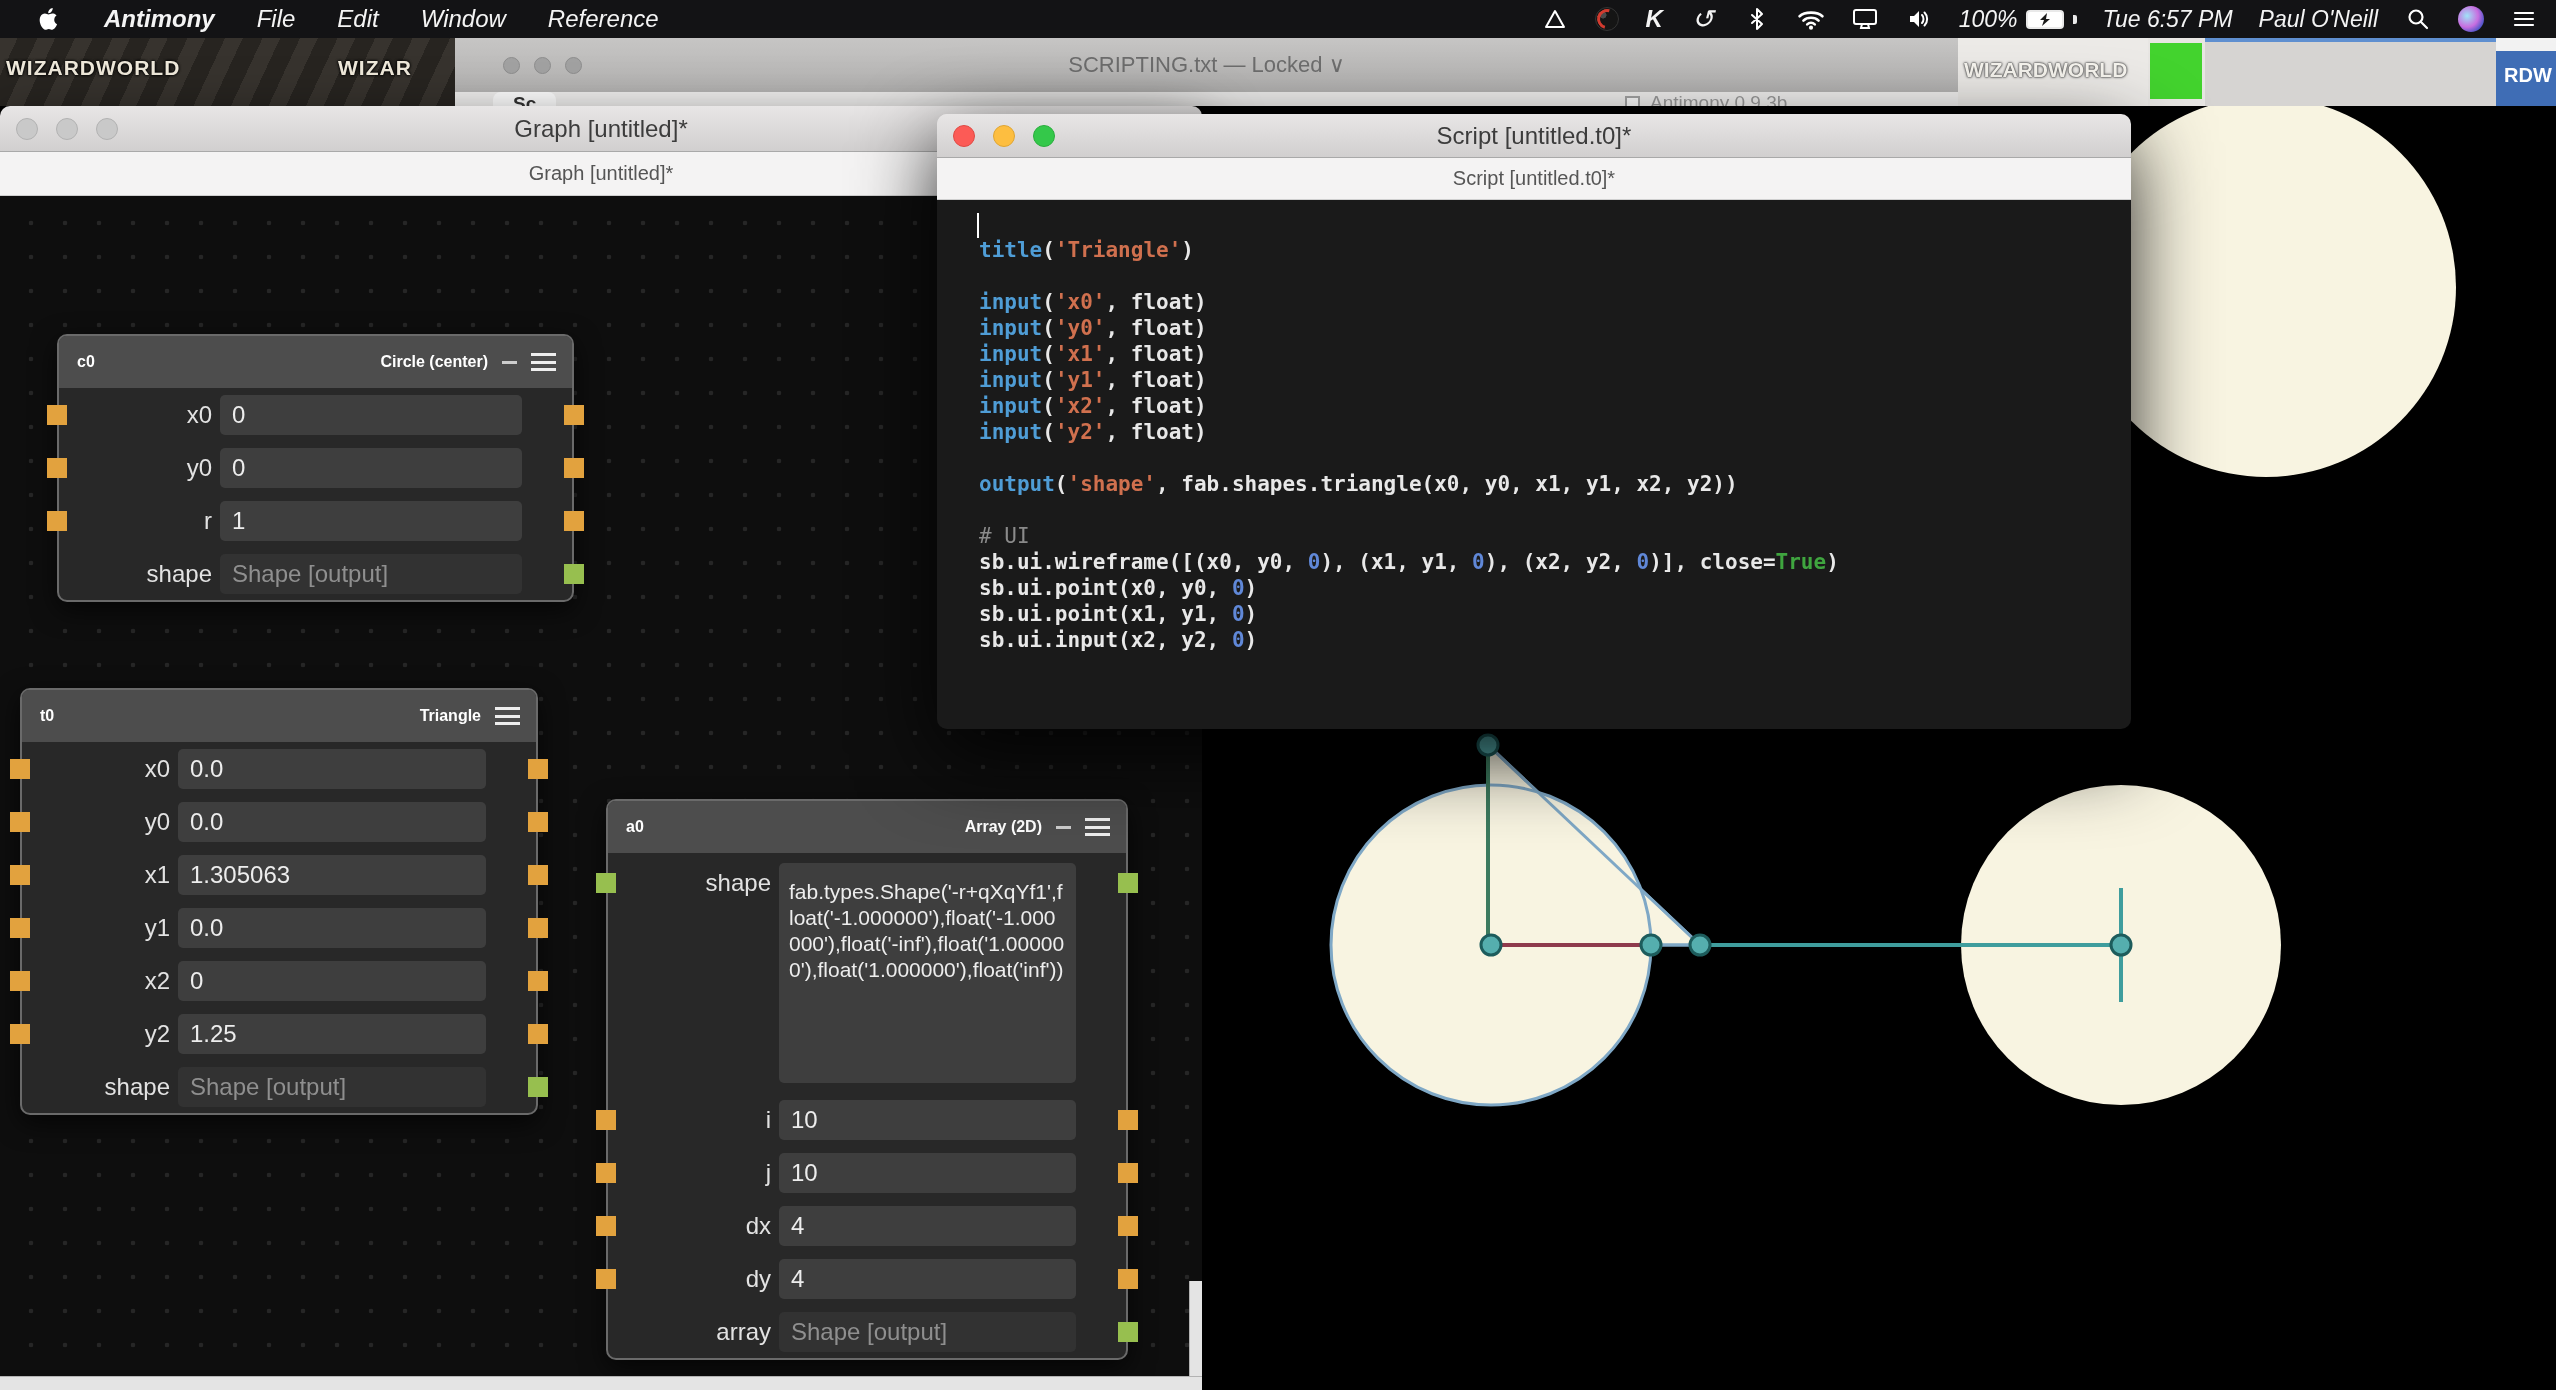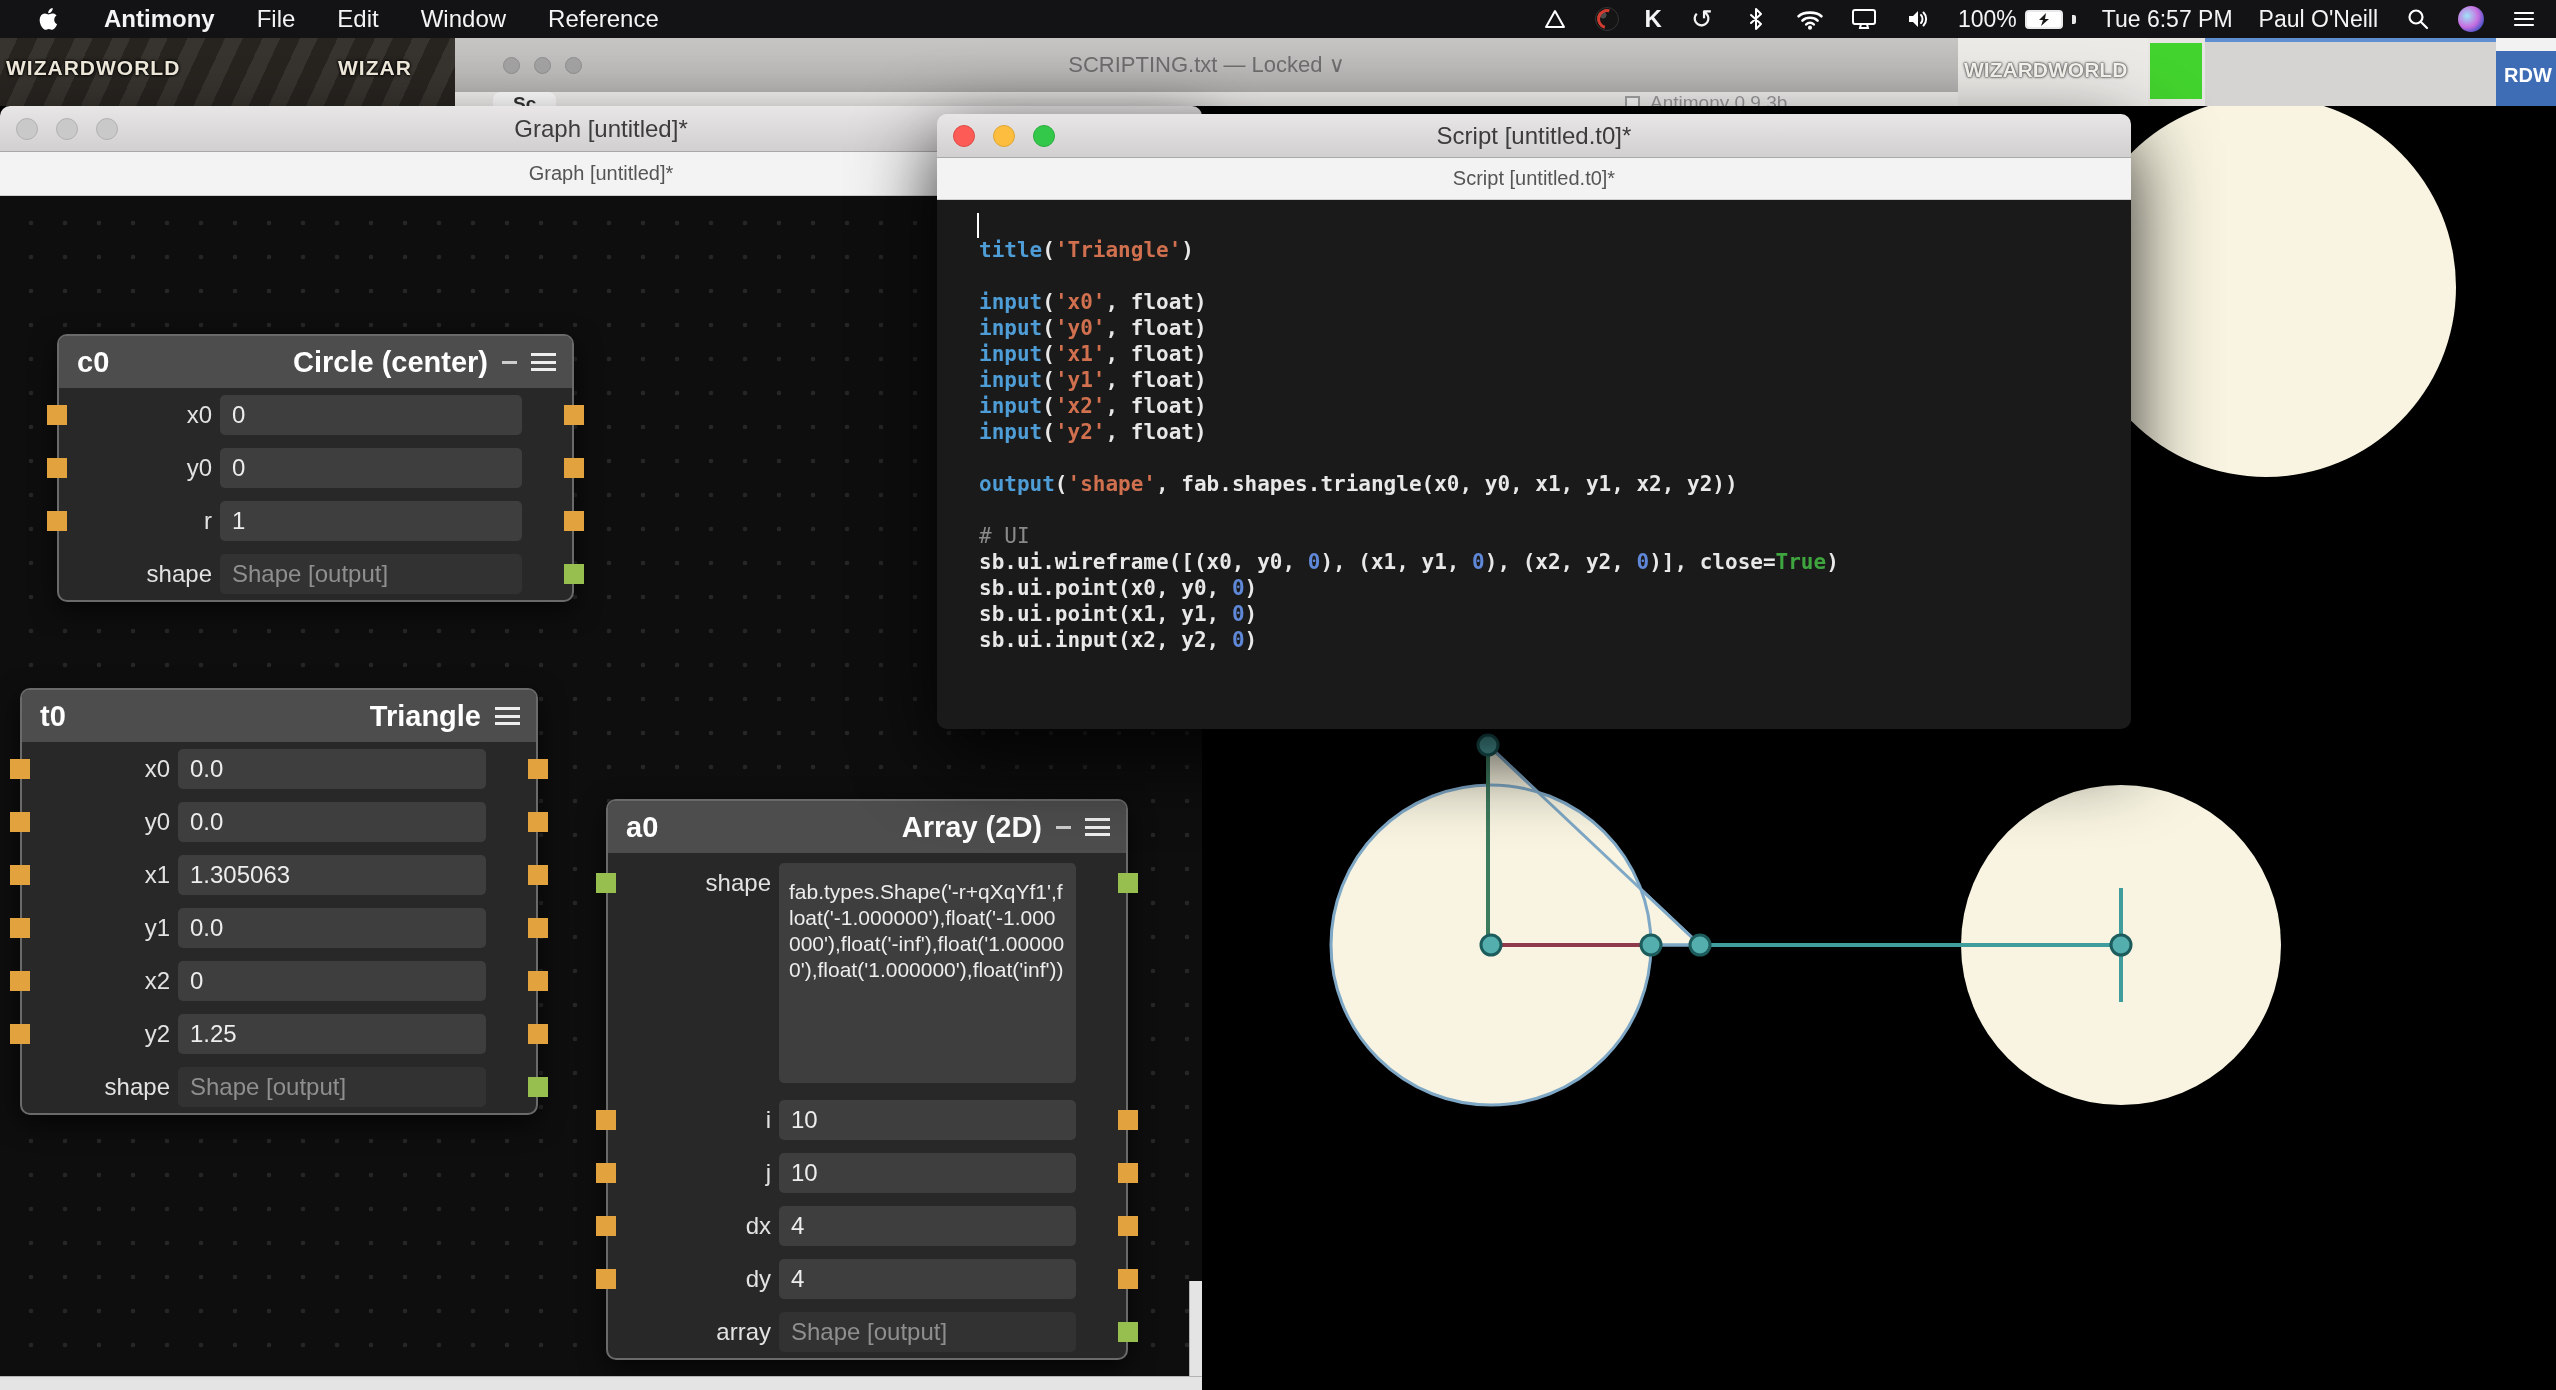--- a/index.html
+++ b/index.html
@@ -1,21 +1,21 @@
 <!DOCTYPE html>
 <html style="--port-orange: #e2a23e; --port-green: #97bf4f; --cream: #f8f4e1; --outline: #7fa8c6; --teal: #3f9d9d; --dot-fill: #55aeae; --dot-ring: #1d5c5c; --wire-red: #8e3a4c; --wire-green: #3c7a5e; --code-keyword: #4f9dd6; --code-string: #d0704e; --code-number: #6088d8; --code-comment: #8a8a8a; --code-true: #3fa53f; --traffic-red: #fc5b56; --traffic-yellow: #fdbe40; --traffic-green: #34c84a;"><head>
 <meta charset="utf-8">
 <style>
   * { margin:0; padding:0; box-sizing:border-box; }
   html,body { width:2556px; height:1390px; }
   body { position:relative; background:#000; font-family:"Liberation Sans",sans-serif; overflow:hidden; }
 
   
   .menu-bar { position:absolute; left:0; top:0; width:2556px; height:38px; background:#131315;
-    display:flex; align-items:center; color:#f4f4f4; font-size:24px; padding:0 18px 0 34px; z-index:50; }
+    display:flex; align-items:center; color:#f4f4f4; font-size:24px; padding:0 18px 0 34px; z-index:50;font-style:italic; }
   .menu-left { display:flex; align-items:center; gap:42px; }
   .menu-left .app-name { font-weight:bold; }
   .menu-item { cursor:default; }
   .menu-right { margin-left:auto; display:flex; align-items:center; gap:26px; font-size:23px; }
   .mb-icon { display:inline-flex; align-items:center; justify-content:center; width:28px; height:28px; }
   .mb-icon svg { display:block; }
   .keka { font-weight:bold; font-size:24px; }
   .record-icon { width:24px; height:24px; border-radius:50%; position:relative;
     background:radial-gradient(circle at 32% 32%, #4a4a4a 0 16%, #151515 17% 100%); border:1px solid #333; }
   .record-icon::after { content:""; position:absolute; inset:1px; border-radius:50%;
@@ -75,21 +75,21 @@
   .gw-tabbar { height:44px; font-size:20px; }
   .gw-canvas { position:relative; height:1194px; background-color:#0e0e0e; overflow:hidden;
     background-image:radial-gradient(#262626 2px, transparent 2.6px); background-size:34px 34px; background-position:14px 10px; }
   .gw-hscroll { position:absolute; left:0; bottom:0; width:1202px; height:14px; background:#e4e4e4; border-top:1px solid #b3b3b3; z-index:5; }
   .gw-vscroll { position:absolute; right:0; bottom:14px; width:13px; height:95px; background:#e4e4e4; border-left:1px solid #b3b3b3; z-index:5; }
 
   
   .node { position:absolute; background:#282828; border:2px solid #6a6a6a; border-radius:10px;
     box-shadow:0 8px 26px rgba(0,0,0,.65); }
   .node-header { height:52px; background:#4d4d4d; border-radius:7px 7px 0 0; display:flex; align-items:center;
-    padding:0 16px 0 18px; color:#fff; font-weight:bold; font-size:29px; gap:14px; }
+    padding:0 16px 0 18px; color:#fff; font-weight:bold; font-size:16px; gap:14px; }
   .node-title { margin-left:auto; }
   .minus-icon { width:15px; height:3px; background:#cdcdcd; }
   .bars { width:25px; height:18px; border-top:3px solid #eee; border-bottom:3px solid #eee; position:relative; }
   .bars::after { content:""; position:absolute; left:0; top:4.5px; width:100%; height:3px; background:#eee; }
   .node-row { position:relative; height:53px; display:flex; align-items:center; padding:0 50px 0 16px; }
   .node-row.tall { height:240px; align-items:flex-start; padding-top:10px; }
   .row-label { width:var(--labelw); text-align:right; padding-right:8px; color:#e2e2e2; font-size:24px; flex:none; }
   .node-row.tall .row-label { margin-top:6px; }
   .row-field { flex:1; height:40px; background:#3e3e3e; border-radius:5px; color:#ededed; font-size:24px;
     line-height:40px; padding:0 12px; overflow:hidden; white-space:nowrap; }

